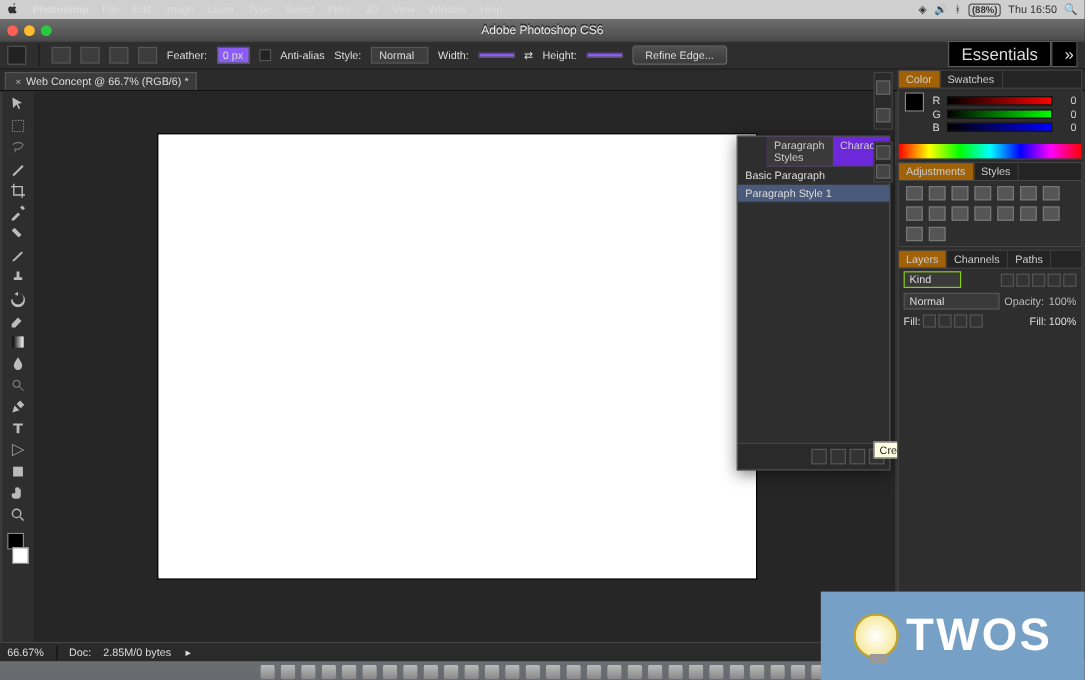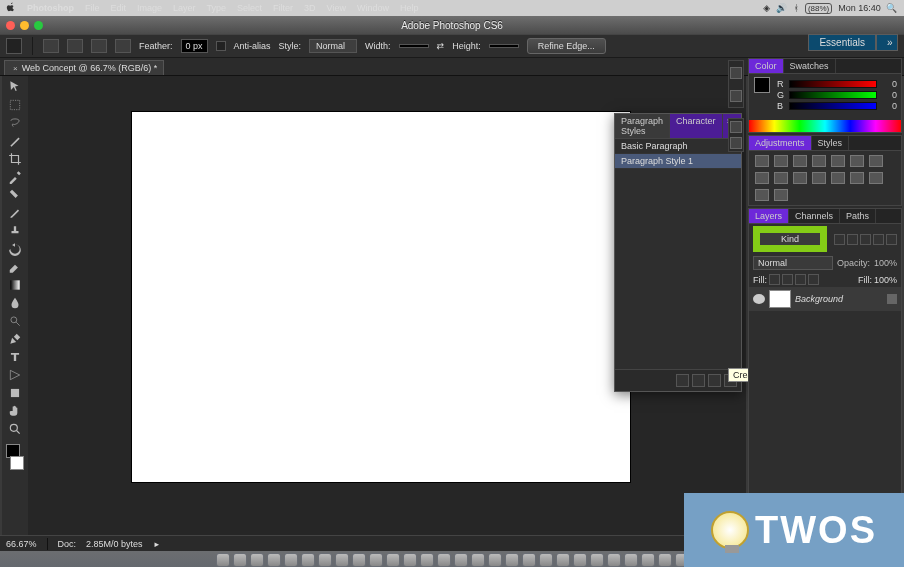--- a/index.html
+++ b/index.html
@@ -3,40 +3,40 @@
 <meta charset="utf-8">
 <style>
 * { margin:0; padding:0; box-sizing:border-box; font-family:"Lucida Grande","Helvetica Neue",Arial,sans-serif; font-size:9px; color:#ddd; user-select:none; }
 body { width:904px; height:567px; background:#3a3a3a; overflow:hidden; position:relative; }
 
 
 .macbar { height:16px; background:#cfcfcf; color:#222; display:flex; align-items:center; padding:0 6px; gap:11px; font-size:10px; }
 .macbar .appname { font-weight:700; }
 .macbar .right { margin-left:auto; display:flex; align-items:center; gap:6px; }
 .macbar .right span, .macbar .right svg { color:#333; }
-.macbar .right .perc { border:1px solid #555; border-radius:3px; padding:0 2px; font-size:8px;}
+.macbar .right .perc { border:1px solid #555; border-radius:3px; padding:0 2px; font-size:8px;font-weight:bold;}
 
 
 .winchrome { height:18px; background:linear-gradient(#6e6e6e,#4b4b4b); display:flex; align-items:center; position:relative; }
 .traffic { display:flex; gap:5px; margin-left:6px; }
 .traffic span { width:9px; height:9px; border-radius:50%; }
 .red{background:#ff5f57;} .yel{background:#ffbd2e;} .grn{background:#28c940;}
 .wintitle { position:absolute; left:0; right:0; text-align:center; font-size:10px; color:#ececec; text-shadow:0 -1px #222; }
 
 
 .optbar { height:24px; background:#2e2e2e; border-top:1px solid #444; border-bottom:1px solid #1a1a1a; display:flex; align-items:center; gap:8px; padding:0 6px; font-size:9px; color:#ccc; }
 .optbar .tool-ico { width:16px; height:16px; background:#222; border:1px solid #555;}
 .optbar .btn { width:16px; height:14px; background:#3d3d3d; border:1px solid #555; }
 .optbar .sep { width:1px; height:18px; background:#1a1a1a; margin:0 2px;}
-.field { background:#000000; border:1px solid #555; padding:1px 4px; min-width:24px; color:#ddd; text-align:right;}
+.field { background:#8b5cf6; border:1px solid #555; padding:1px 4px; min-width:24px; color:#ddd; text-align:right;}
 .drop { background:#3e3e3e; border:1px solid #555; padding:1px 6px; min-width:48px; color:#ddd;}
 .optbar .chk { width:10px; height:10px; border:1px solid #555; background:#222;}
 .refine { background:linear-gradient(#505050,#3b3b3b); border:1px solid #666; border-radius:3px; padding:2px 10px; color:#ddd; }
 .workspace-switch { position:absolute; right:6px; top:34px; display:flex; }
-.ws-tab { background:#0c4a6e; border:1px solid #5c5c5c; padding:2px 10px; font-size:10px; color:#ddd;}
+.ws-tab { background:#000000; border:1px solid #5c5c5c; padding:2px 10px; font-size:14px; color:#ddd;}
 
 
 .tabbar { height:18px; background:#2b2b2b; border-bottom:1px solid #111; display:flex; align-items:flex-end; padding-left:4px; }
 .doctab { display:flex; align-items:center; gap:4px; background:#3b3b3b; padding:2px 6px; border:1px solid #555; border-bottom:none; font-size:9px; color:#ddd; }
 .doctab .x { font-size:8px; color:#bbb; margin-left:2px;}
 
 
 .center { position:absolute; top:76px; left:28px; right:158px; bottom:32px; background:#262626; overflow:hidden; }
 .canvas { position:absolute; left:104px; top:36px; width:498px; height:370px; background:#fff; box-shadow:0 0 0 1px #000; }
 
@@ -54,21 +54,21 @@
 
 
 .dock { position:absolute; bottom:0; left:0; right:0; height:16px; background:linear-gradient(#cfd5dd55,#8a919c88); display:flex; align-items:flex-end; justify-content:center; gap:3px; padding:0 4px;}
 .dock span { width:14px; height:14px; background:linear-gradient(#bbb,#888); border-radius:3px; border:1px solid #6a6e75;}
 
 
 .rcol { position:absolute; top:58px; right:2px; width:154px; bottom:32px; background:#2c2c2c; display:flex; flex-direction:column; }
 .panel { background:#2e2e2e; border:1px solid #444; margin-bottom:2px; }
 .panel .tabrow { display:flex; background:#242424; border-bottom:1px solid #444;}
 .panel .tab { padding:2px 6px; font-size:9px; color:#ccc; border-right:1px solid #3b3b3b;}
-.panel .tab.active { background:#6d28d9;}
+.panel .tab.active { background:#a16207;}
 .panel .body { padding:4px; font-size:9px; color:#ccc; }
 
 
 .rgb-row { display:flex; align-items:center; gap:4px; margin:1px 0;}
 .rgb-row .lab{width:8px;}
 .rgb-row .slide { flex:1; height:8px; border:1px solid #111;}
 .rgb-row .val { width:16px; text-align:right; color:#ccc;}
 .r .slide{background:linear-gradient(to right,#000,#f00);}
 .g .slide{background:linear-gradient(to right,#000,#0f0);}
 .b .slide{background:linear-gradient(to right,#000,#00f);}
@@ -76,39 +76,39 @@
 .color-proxy{position:absolute;left:5px;top:18px;width:16px;height:16px;background:#000;border:1px solid #888;}
 .color-panel{position:relative;}
 
 
 .adj-body { display:flex; flex-wrap:wrap; gap:5px; padding:4px 6px;}
 .adj-body span{width:14px;height:12px;background:#555;border:1px solid #777;}
 .adj-label{padding:2px 6px;color:#ccc;}
 
 
 .layerbar { display:flex; align-items:center; gap:4px; padding:2px 4px;}
-.layerbar .sel{background:#3a3a3a;border:7px solid #84cc16;padding:1px 21px;flex:0 0 48px;}
+.layerbar .sel{background:#3a3a3a;border:1px solid #84cc16;padding:1px 4px;flex:0 0 48px;}
 .layerbar .iconset{display:flex;gap:2px;margin-left:auto;}
 .layerbar .iconset span{width:11px;height:11px;border:1px solid #555;background:#333;}
 .layer-props{display:flex;align-items:center;gap:4px;padding:2px 4px;}
 .layer-props .blend{background:#3a3a3a;border:1px solid #555;padding:1px 4px;flex:1;}
 .layer-props .op{color:#bbb;}
 .layer-lock{display:flex;align-items:center;gap:2px;padding:2px 4px;font-size:8px;color:#aaa;}
 .layer-lock span.ic{width:11px;height:11px;background:#333;border:1px solid #555;}
 .layer-row{display:flex;align-items:center;gap:4px;padding:3px 4px;background:#3a3a3a;}
 .layer-row .eye{width:12px;height:10px;border-radius:50%;background:#ccc;}
 .layer-row .thumb{width:22px;height:18px;background:#fff;border:1px solid #888;}
 .layer-row .name{flex:1;font-style:italic;color:#ddd;}
 .layer-row .lock{width:10px;height:10px;background:#666;}
 .layer-footer{display:flex;justify-content:flex-end;gap:3px;padding:3px 4px;background:#262626;}
 .layer-footer span{width:12px;height:12px;background:#333;border:1px solid #555;}
 
 
 .parastyles { position:absolute; top:113px; left:614px; width:128px; background:#2e2e2e; border:1px solid #555; box-shadow:0 3px 12px rgba(0,0,0,.5);}
-.parastyles .head { display:flex; background:#4c1d95; border-bottom:1px solid #444;}
+.parastyles .head { display:flex; background:#6d28d9; border-bottom:1px solid #444;margin-left:24px;}
 .parastyles .head .tab{padding:2px 6px;font-size:9px;color:#ccc;border-right:1px solid #3d3d3d;}
 .parastyles .head .tab.active{background:#3a3a3a;}
 .parastyles .head .rr{margin-left:auto;padding:2px 4px;color:#aaa;}
 .parastyles .item{padding:2px 6px;color:#ddd;font-size:9px;border-bottom:1px solid #333;}
 .parastyles .item.sel{background:#4a5a7a;}
 .parastyles .ftr{display:flex;justify-content:flex-end;gap:3px;padding:4px;margin-top:200px;background:#2a2a2a;border-top:1px solid #444;}
 .parastyles .ftr span{width:13px;height:13px;background:#333;border:1px solid #555;}
 .tooltip { position:absolute; top:368px; left:728px; background:#ffffe1; border:1px solid #888; color:#222; padding:1px 4px; font-size:9px;}
 
 
@@ -140,21 +140,21 @@
   <span>Filter</span>
   <span>3D</span>
   <span>View</span>
   <span>Window</span>
   <span>Help</span>
   <div class="right">
     <span>◈</span>
     <span>🔊</span>
     <span>ᚼ</span>
     <span class="perc">(88%)</span>
-    <span>Mon 16:40</span>
+    <span>Thu 16:50</span>
     <span>🔍</span>
   </div>
 </div>
 
 <div class="winchrome">
   <div class="traffic">
     <span class="red"></span>
     <span class="yel"></span>
     <span class="grn"></span>
   </div>
@@ -416,26 +416,20 @@
     </div>
     <div class="layer-lock">
       <span>Fill:</span>
       <span class="ic"></span>
       <span class="ic"></span>
       <span class="ic"></span>
       <span class="ic"></span>
       <span style="margin-left:auto">Fill:</span>
       <span>100%</span>
     </div>
-    <div class="layer-row">
-      <div class="eye"></div>
-      <div class="thumb"></div>
-      <div class="name">Background</div>
-      <div class="lock"></div>
-    </div>
     <div style="flex:1"></div>
     <div class="layer-footer">
       <span></span>
       <span></span>
       <span></span>
       <span></span>
       <span></span>
       <span></span>
       <span></span>
     </div>

